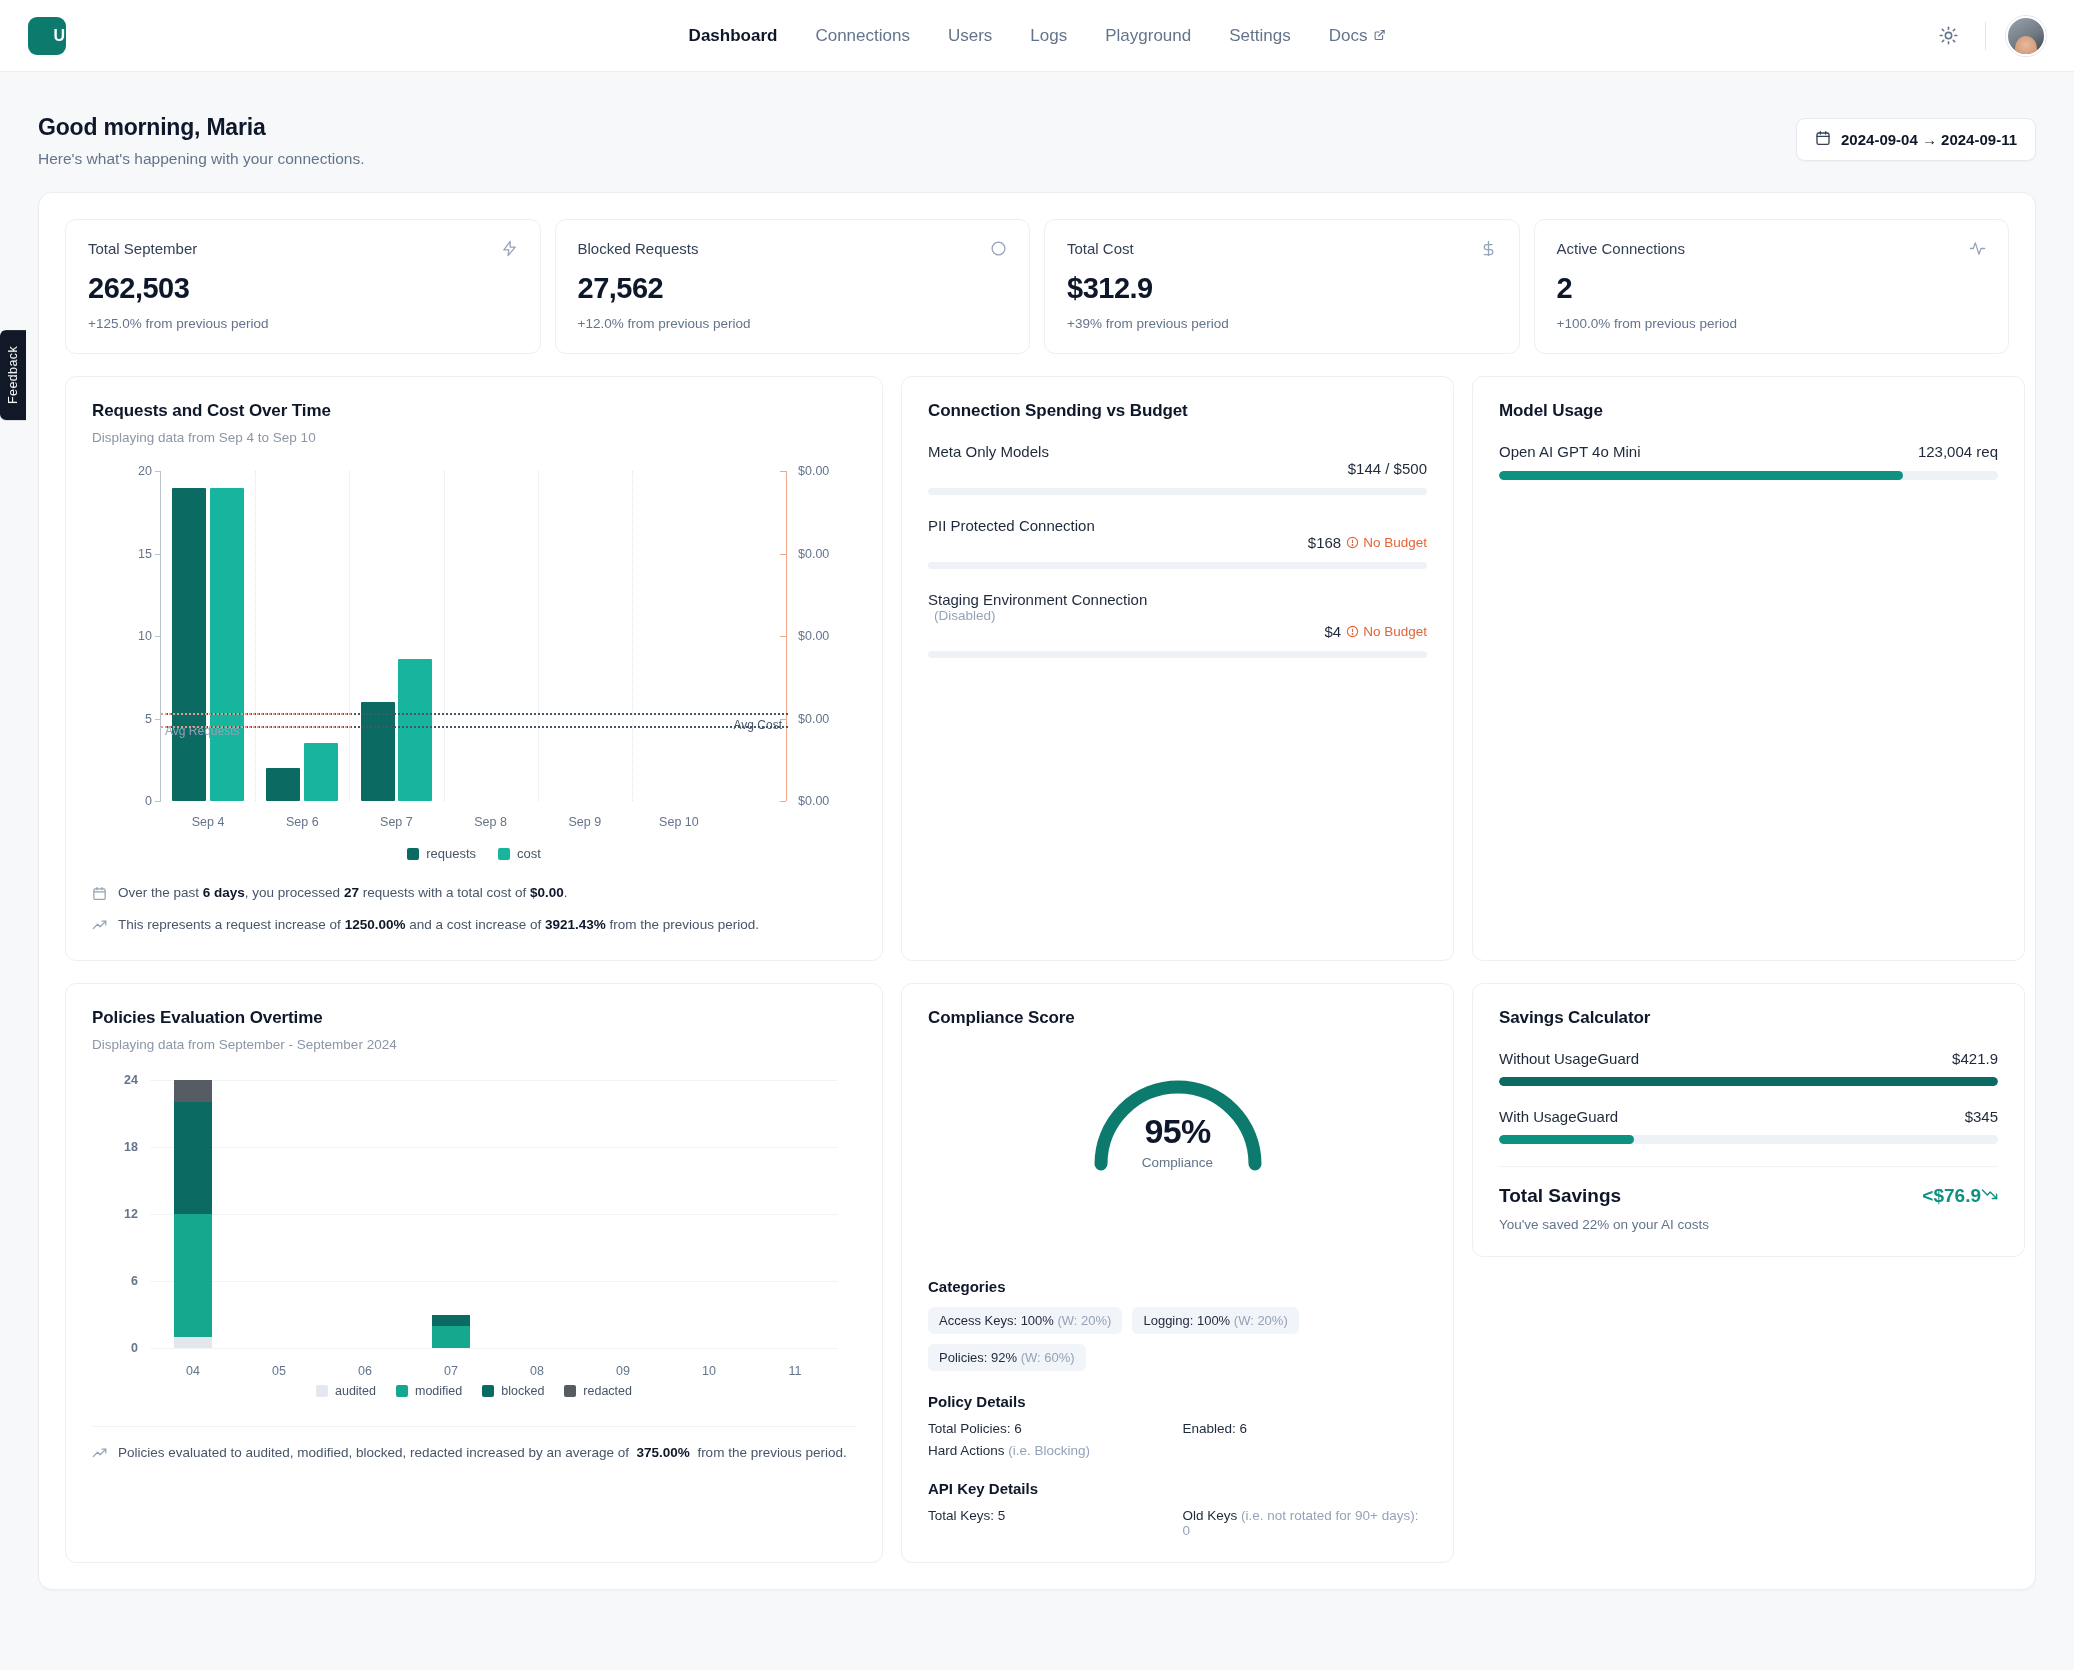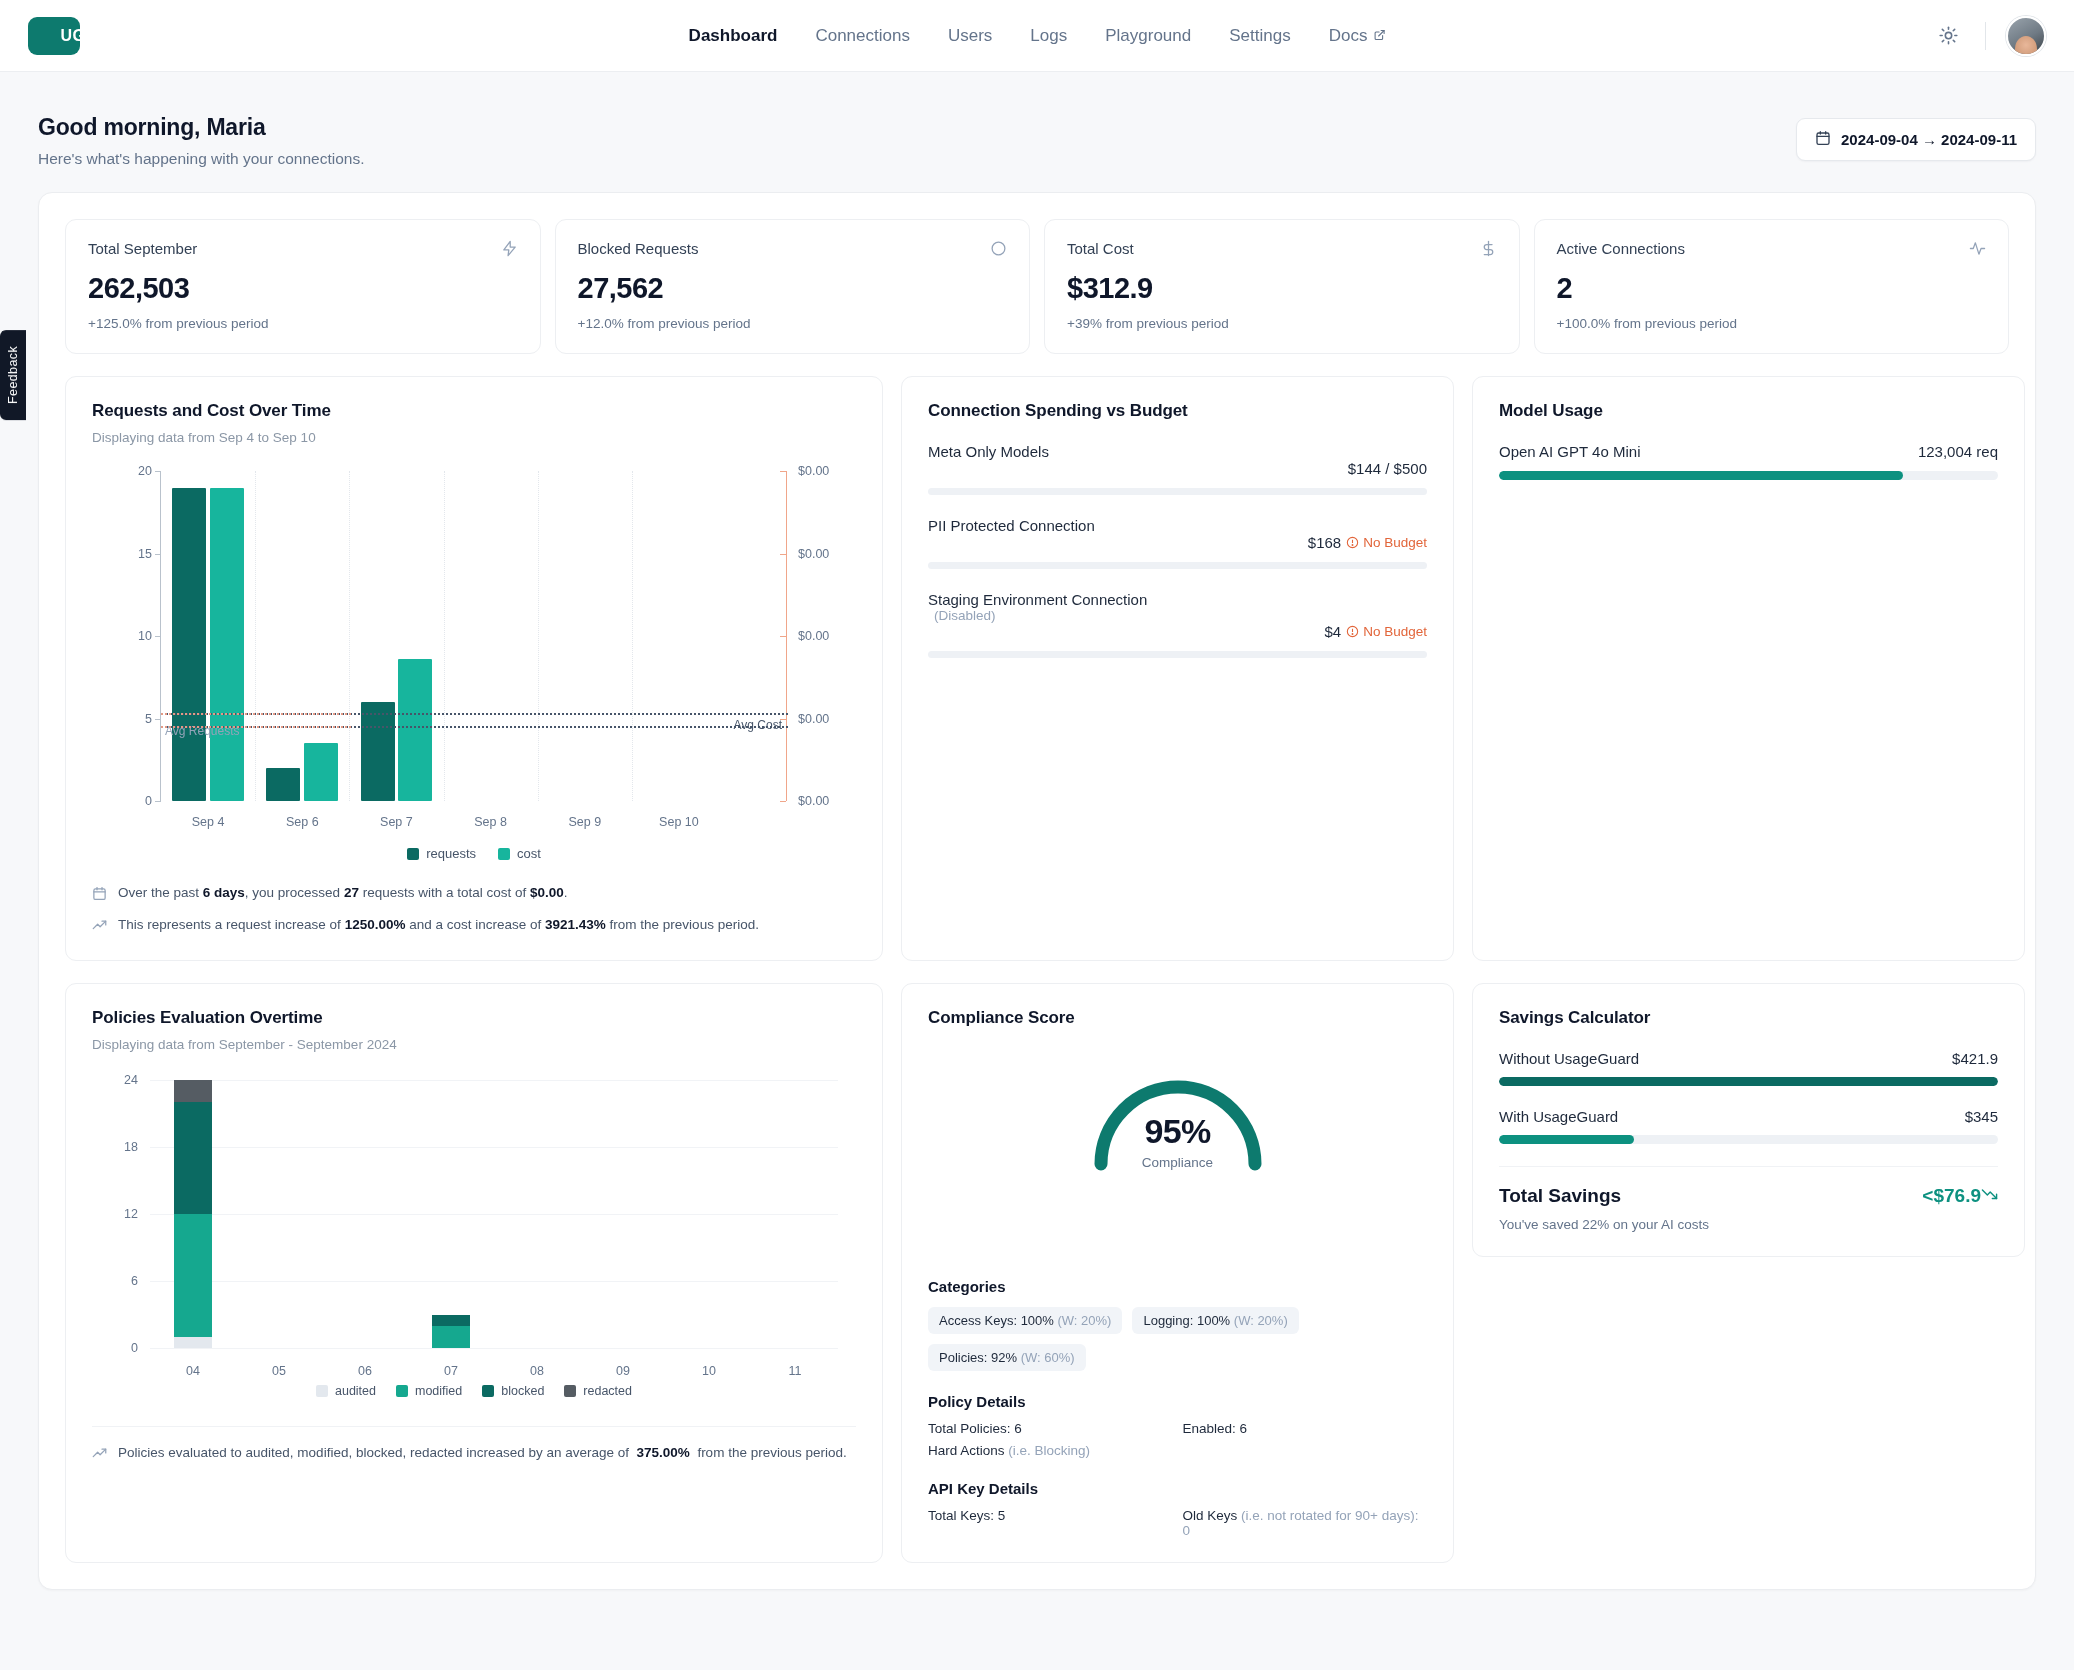--- a/index.html
+++ b/index.html
@@ -12,21 +12,21 @@
   }
 
   
   .topnav {
     height: 72px; background: #ffffff;
     border-bottom: 1px solid #eceef1;
     display: flex; align-items: center;
     padding: 0 28px; position: relative;
   }
   .logo {
-    width: 52px; height: 38px; border-radius: 9px;
+    width: 38px; height: 38px; border-radius: 9px;
     background: #0d7a6e; color: #fff;
     display: flex; align-items: center; justify-content: center;
     font-size: 16px; font-weight: 700; letter-spacing: .5px; padding-left: 38px;
   }
   .navlinks {
     position: absolute; left: 50%; transform: translateX(-50%);
     display: flex; align-items: center; gap: 38px;
   }
   .navlink {
     font-size: 17px; color: #64748b; text-decoration: none;
@@ -154,21 +154,21 @@
   .mu-row { margin-top: 22px; }
   .mu-line { display: flex; font-size: 15px; color: #1e293b; }
   .mu-val { margin-left: auto; }
   .mu-track { height: 9px; background: #eef1f5; border-radius: 99px; margin-top: 11px; overflow: hidden; }
   .mu-fill { height: 100%; background: #0d9180; border-radius: 99px; }
 
   
   .chart2-wrap { position: relative; height: 330px; margin-top: 18px; }
   .c2-plot { position: absolute; left: 58px; right: 18px; top: 10px; bottom: 52px; }
   .c2-gridh { position: absolute; left: 0; right: 0; height: 1px; background: #f1f3f6; }
-  .c2-ylab { position: absolute; right: calc(100% + 12px); font-size: 12.5px; color: #64748b; transform: translateY(-50%); }
+  .c2-ylab { position: absolute; right: calc(100% + 12px); font-size: 12.5px; color: #64748b; transform: translateY(-50%); font-weight: bold; }
   .c2-xlab { position: absolute; top: calc(100% + 16px); font-size: 12.5px; color: #64748b; transform: translateX(-50%); }
   .c2-stack { position: absolute; bottom: 0; }
   .c2-seg { width: 100%; }
   .c2-legend {
     position: absolute; bottom: 2px; left: 0; right: 0;
     display: flex; justify-content: center; gap: 20px; font-size: 12.5px; color: #475569;
   }
   .chart2-note { margin-top: 26px; padding-top: 18px; border-top: 1px solid #f0f2f5; }
 
   

